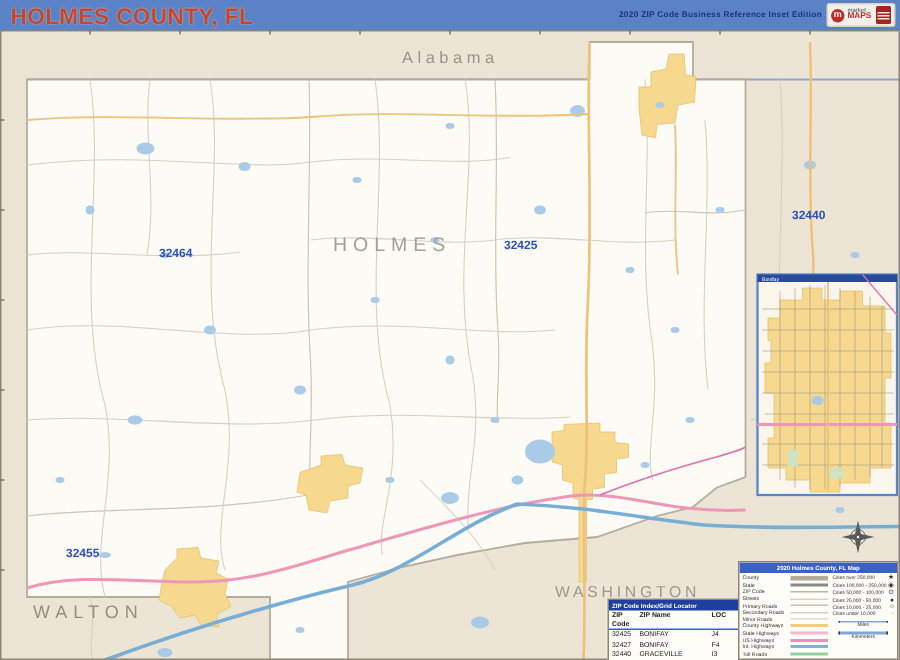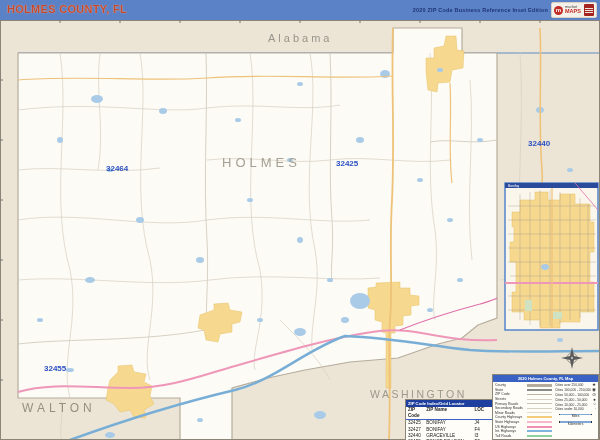--- a/index.html
+++ b/index.html
@@ -3,21 +3,21 @@
 <meta charset="utf-8">
 <style>
   * { margin:0; padding:0; box-sizing:border-box; }
   html,body { width:600px; height:440px; overflow:hidden; }
   body { font-family:"Liberation Sans", sans-serif; background:#fff; }
   .page { position:relative; width:600px; height:440px; background:#ece5d6; }
 
   
   .hdr { position:absolute; top:0; left:0; width:600px; height:20px;
          background:#5b82c6; display:flex; align-items:center; }
-  .hdr-title { position:absolute; left:7px; top:3px; font-size:11px; font-weight:bold;
+  .hdr-title { position:absolute; left:7px; top:3px; font-size:15px; font-weight:bold;
                color:#c4482e; letter-spacing:.3px; text-shadow:0 0 1px #e8d5cc; }
   .hdr-edition { position:absolute; right:52px; top:7px; font-size:5.5px; font-weight:bold;
                  color:#1e3576; letter-spacing:.2px; }
   .logo { position:absolute; right:3px; top:2px; width:46px; height:16px; background:#f4f1ea;
           border-radius:2px; display:flex; align-items:center; padding:1px 2px; gap:2px;
           border:1px solid #d8d2c4; }
   .logo-circle { width:9px; height:9px; border-radius:50%; background:#c22b24; color:#fff;
                  font-size:6px; font-weight:bold; text-align:center; line-height:9px; }
   .logo-words { display:flex; flex-direction:column; line-height:1; }
   .logo-top { font-size:4px; color:#444; }

